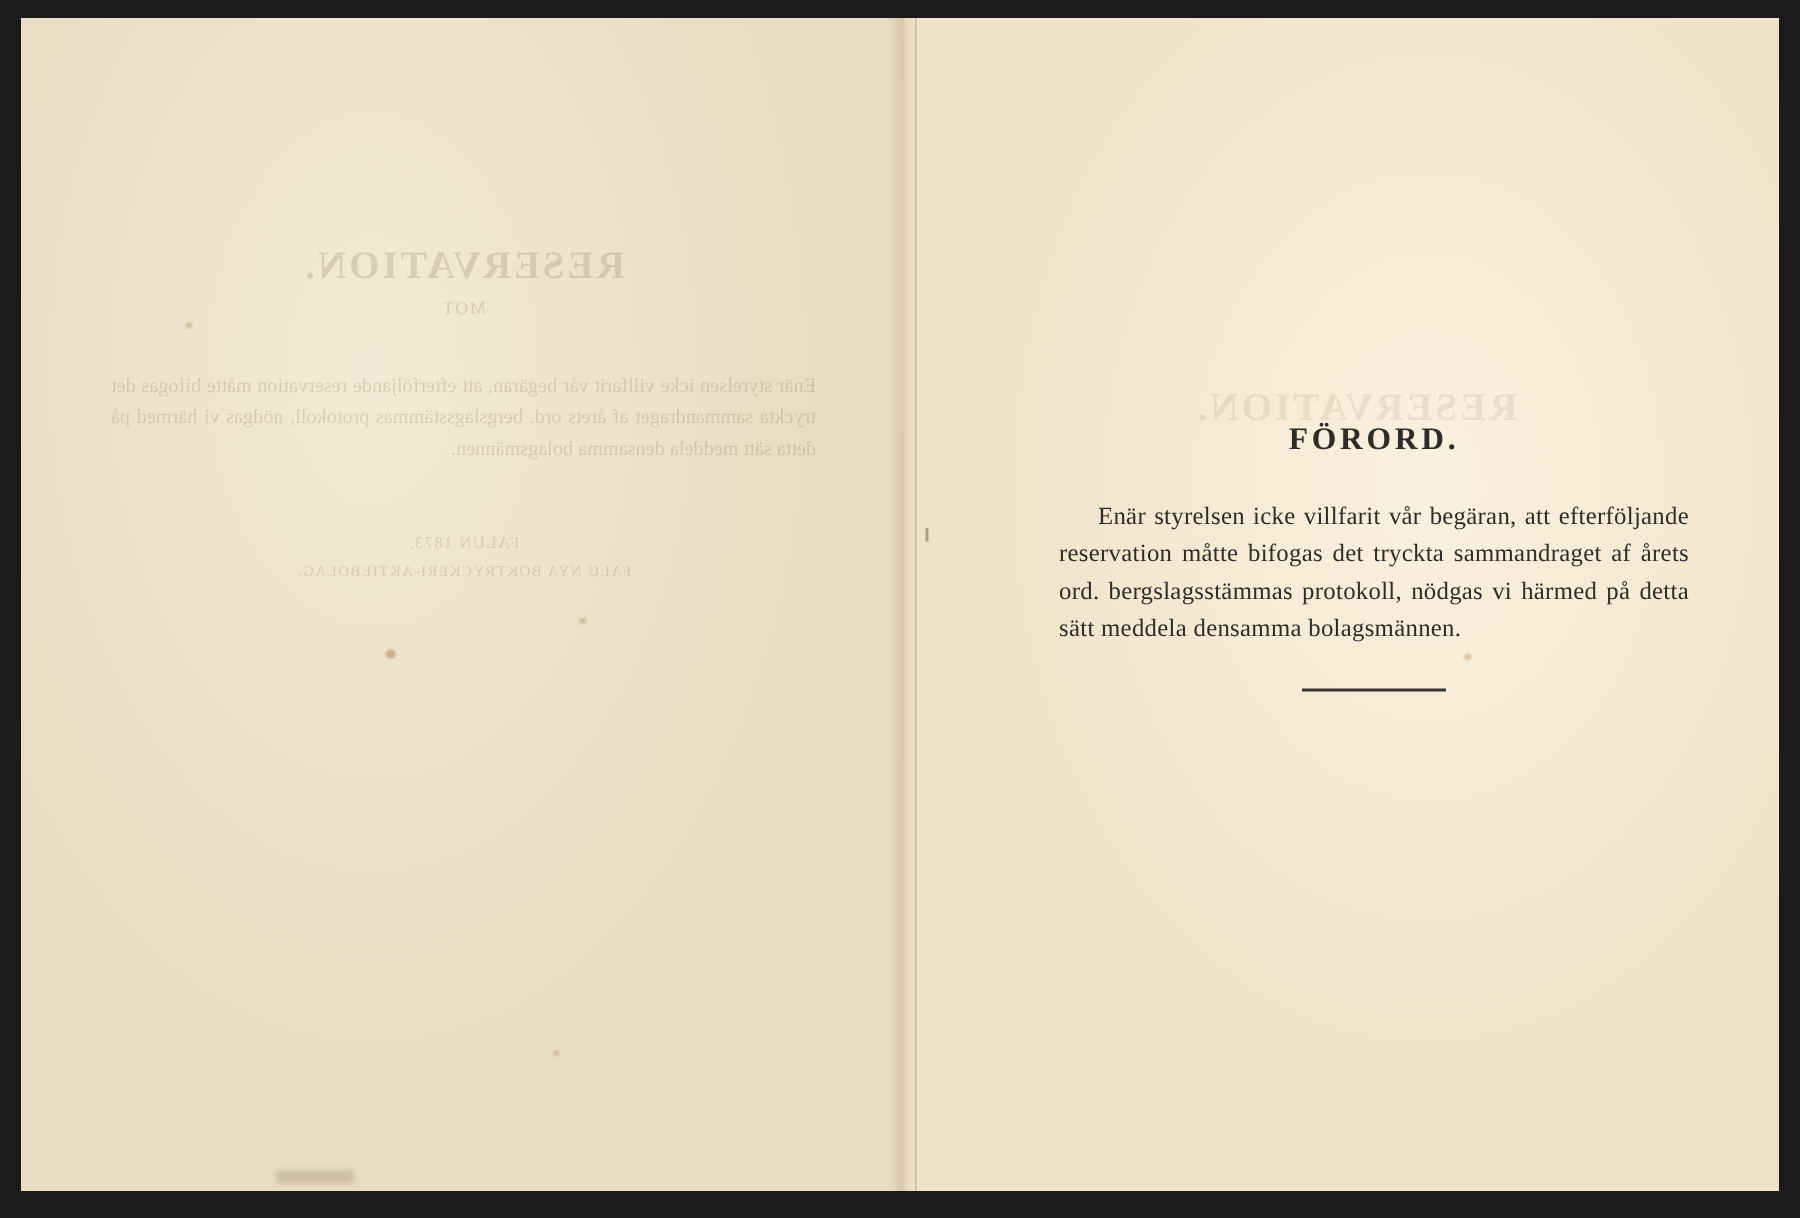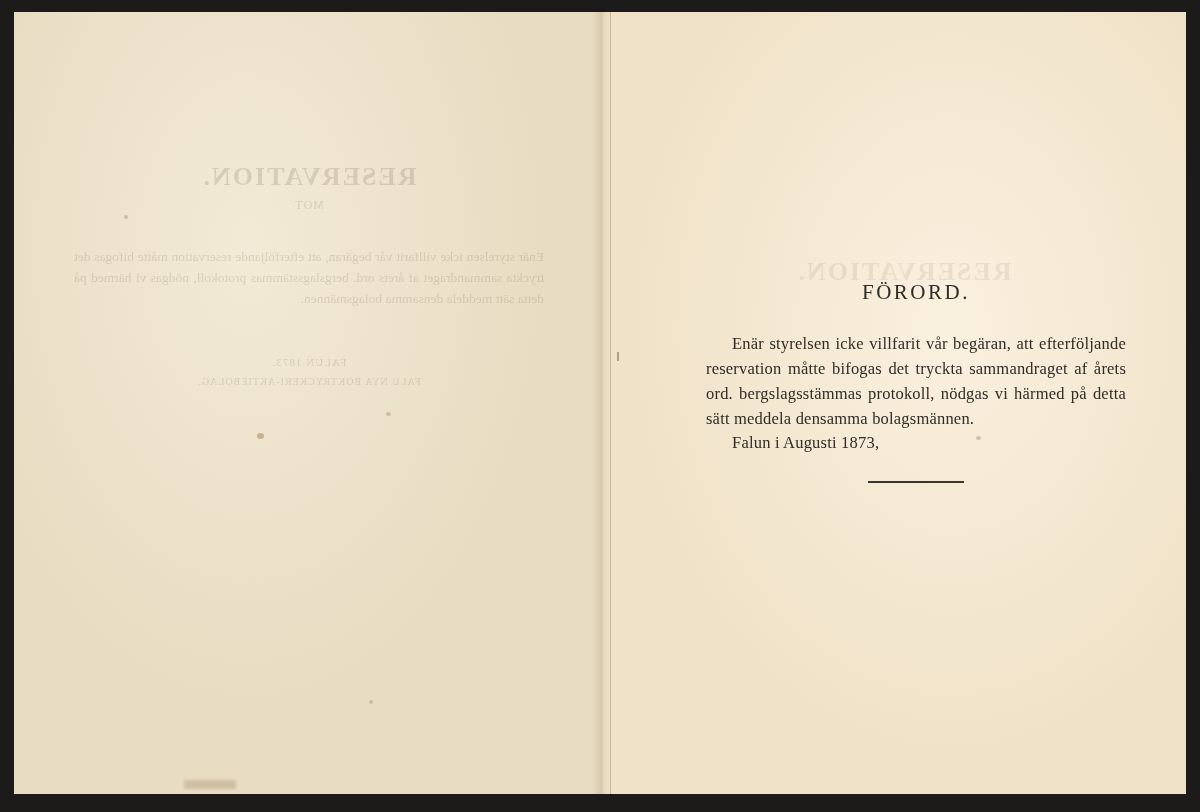--- a/index.html
+++ b/index.html
@@ -143,21 +143,21 @@
   
   .textblock {
     position: absolute;
     left: 692px;
     top: 268px;
     width: 420px;
     color: #2f2b26;
   }
   .doc-title {
     font-size: 21px;
-    font-weight: normal;
+    font-weight: bold;
     letter-spacing: 2.5px;
     text-align: center;
     margin: 0 0 26px 0;
   }
   .para {
     font-size: 16.5px;
     line-height: 1.52;
     text-align: justify;
     text-justify: inter-word;
     margin: 0;
@@ -243,18 +243,17 @@
     </div>
 
     <div class="gutter"></div>
     <div class="gutter-line"></div>
     <div class="tick"></div>
     <div class="spot spot-c"></div>
 
     <div class="textblock">
       <h1 class="doc-title">FÖRORD.</h1>
       <p class="para">Enär styrelsen icke villfarit vår begäran, att efterföljande reservation måtte bifogas det tryckta sammandraget af årets ord. bergslagsstämmas protokoll, nödgas vi härmed på detta sätt meddela densamma bolagsmännen.</p>
-      <p class="place-line">Falun i Augusti 1873,</p>
       <div class="rule"></div>
     </div>
 
   </div>
 </div>
 
 </body></html>

